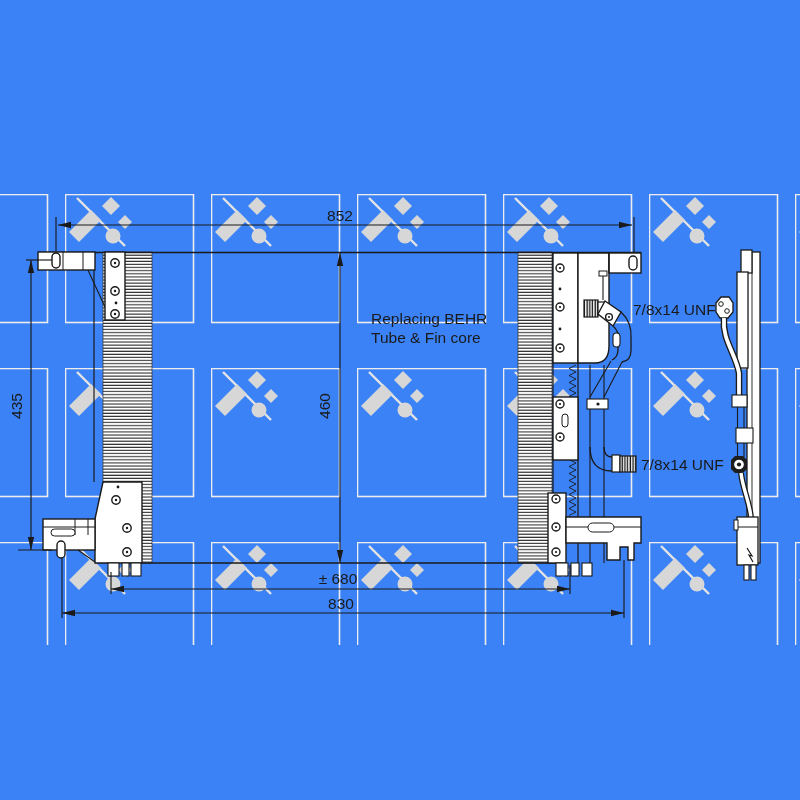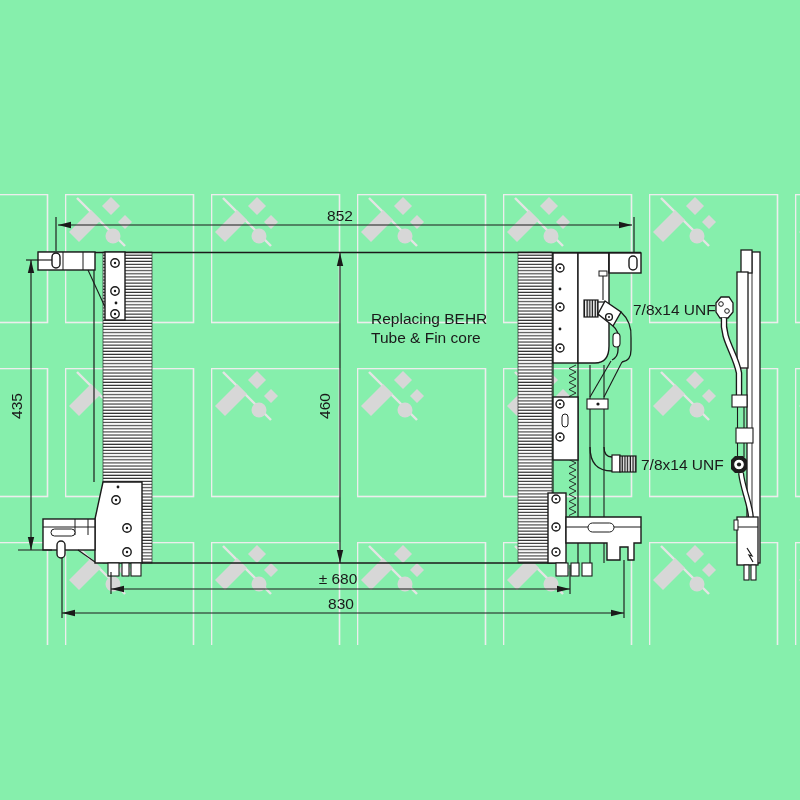--- a/index.html
+++ b/index.html
@@ -1,16 +1,16 @@
 <!DOCTYPE html>
 <html><head>
 <meta charset="utf-8">
 <style>
   html,body{margin:0;padding:0;background:#ffffff;}
-  .stage{position:relative;width:800px;height:800px;background:#86efac;overflow:hidden;
+  .stage{position:relative;width:800px;height:800px;background:#3b82f6;overflow:hidden;
          font-family:"Liberation Sans", sans-serif;}
   svg{display:block}
   text{font-family:"Liberation Sans", sans-serif;font-size:15.5px;fill:#1a1a1a;}
   .dim{font-size:15.5px;}
   .note{font-size:15.5px;}
 </style>
 </head>
 <body>
 
 <div class="stage">

